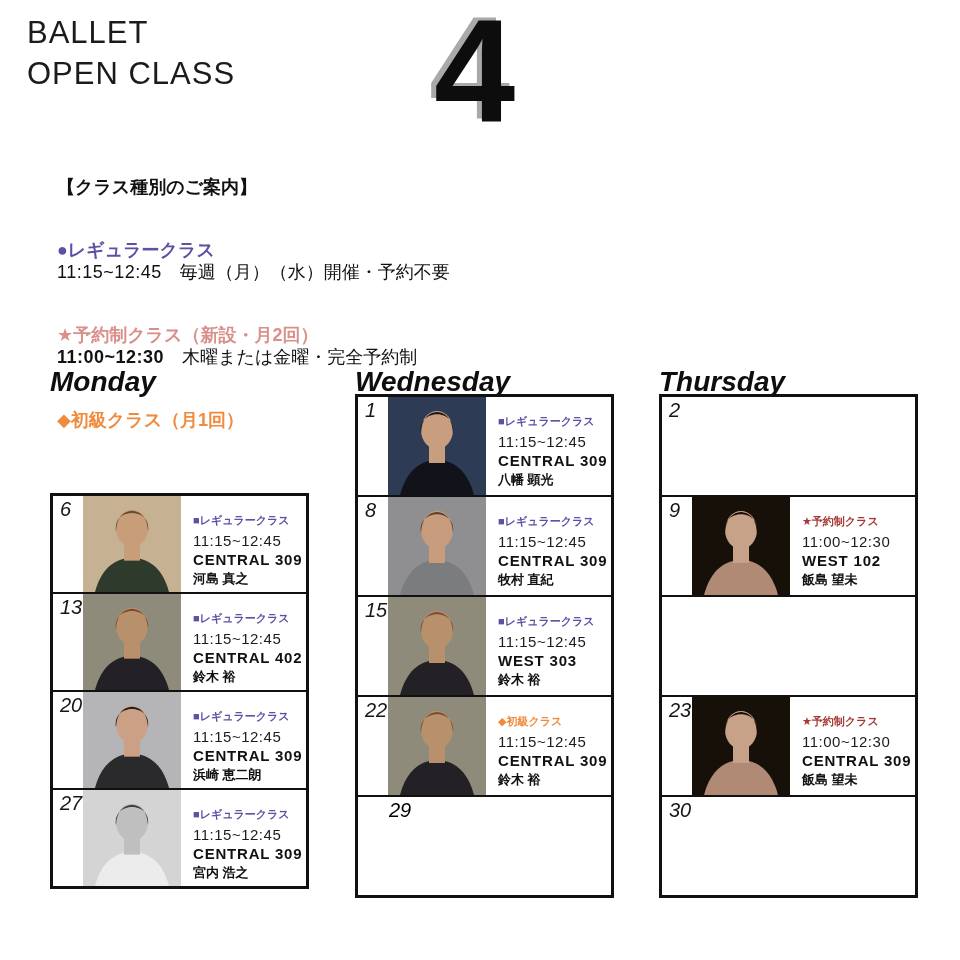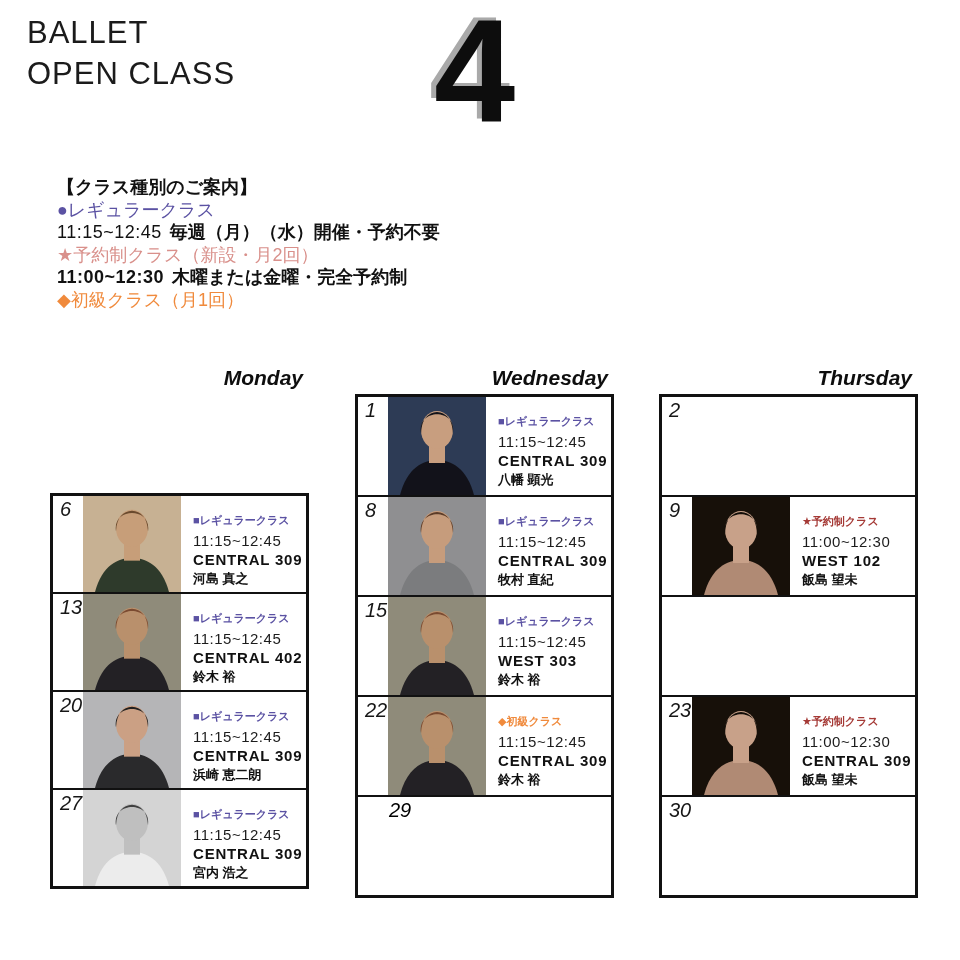--- a/index.html
+++ b/index.html
@@ -14,28 +14,28 @@
 
   
   .month-num { position:absolute; left:434px; top:2px; font-size:146px; line-height:140px;
                font-weight:800; color:#0d0d0d; text-shadow:-5px -3px 0 #a9a9a9; }
   .month-name { position:absolute; left:622px; top:104px; font-size:41px; color:#161616;
                 text-shadow:-2px -2px 0 #c9c9c9; }
 
   
   .legend { position:absolute; left:57px; top:176px; font-size:18px; line-height:22.5px; color:#111; }
   .lg-title { font-weight:700; }
-  .lg-label { font-weight:400; }
+  .lg-label { font-weight:700;margin-top:40px; }
   .lg-time { font-weight:400; letter-spacing:0.5px; }
   .lg-time.bold { font-weight:700; }
-  .lg-desc { margin-left:8px; font-weight:700; }
-
-  
-  .day-header { position:absolute; top:366px; width:253px; text-align:right;
-                font-style:italic; font-weight:700; font-size:21px; color:#0e0e0e; }
+  .lg-desc { margin-left:18px; font-weight:400; }
+
+  
+  .day-header { position:absolute; top:366px; width:253px; text-align:left;
+                font-style:italic; font-weight:700; font-size:28px; color:#0e0e0e; }
   .hdr-monday { left:50px; }
   .hdr-wednesday { left:355px; }
   .hdr-thursday { left:659px; }
 
   
   .cal-table { position:absolute; width:253px; border:3px solid #111; background:#fff; box-sizing:content-box; }
   .tbl-monday { left:50px; top:493px; }
   .tbl-wednesday { left:355px; top:394px; }
   .tbl-thursday { left:659px; top:394px; }
   .cell { position:relative; height:96px; background:#fff; }

